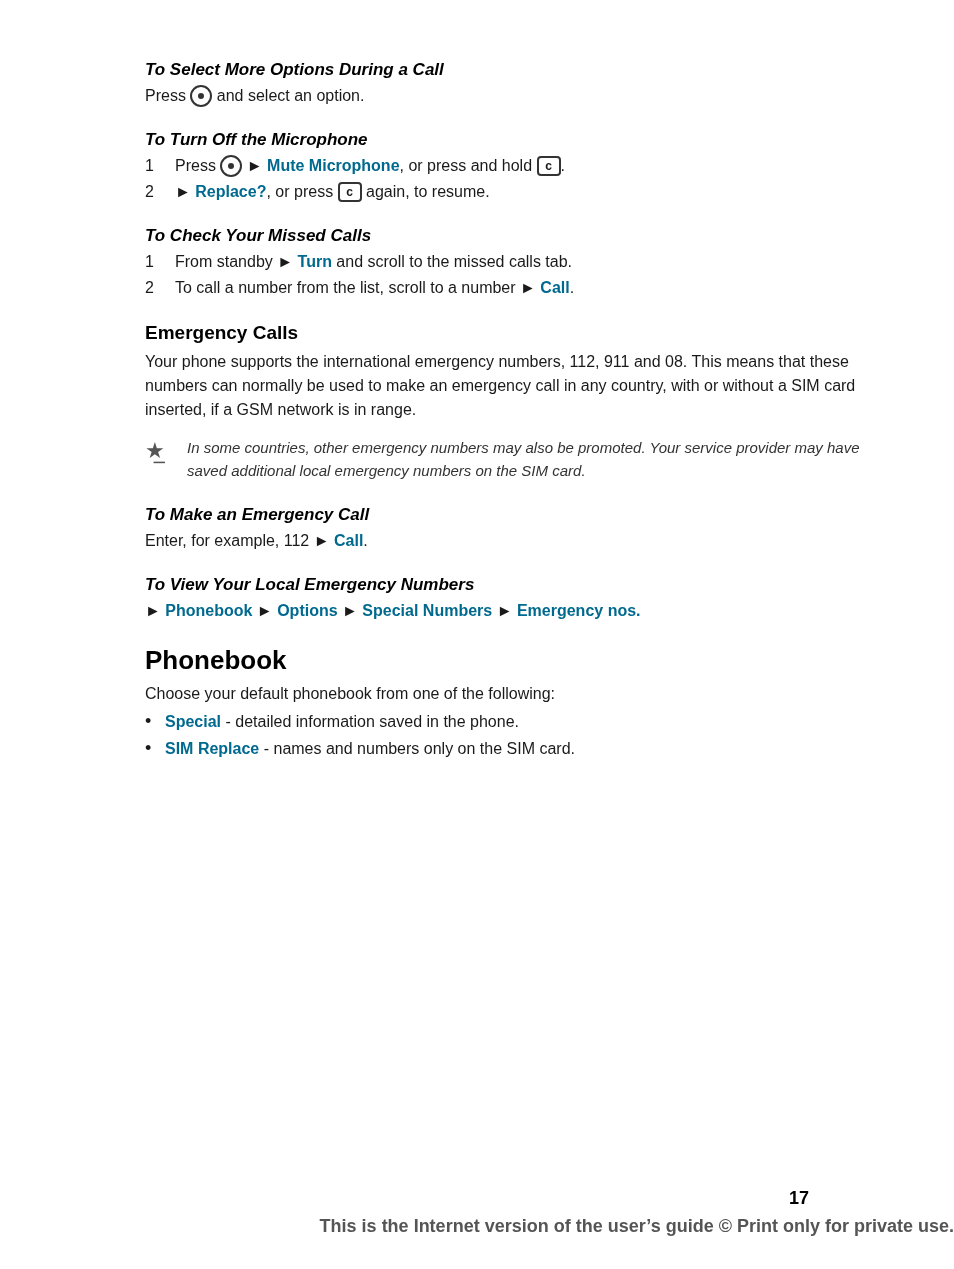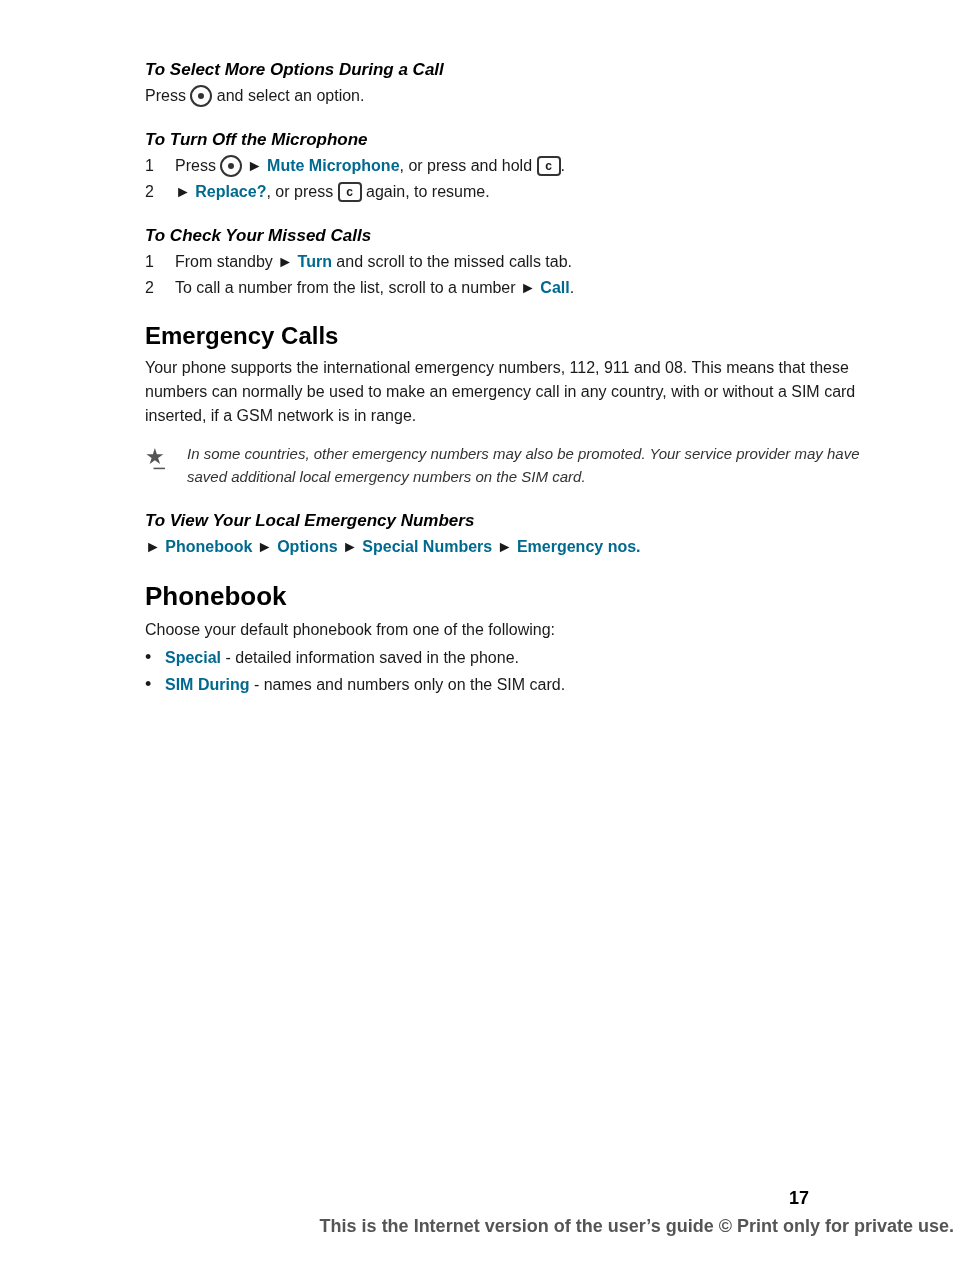--- a/index.html
+++ b/index.html
@@ -27,21 +27,21 @@
 
     .section-title-italic {
       font-size: 17px;
       font-weight: bold;
       font-style: italic;
       margin-bottom: 4px;
       color: #000;
     }
 
     .section-title-bold {
-      font-size: 24px;
+      font-size: 19px;
       font-weight: bold;
       font-style: normal;
       margin-bottom: 6px;
       color: #000;
     }
 
     .section-title-large {
       font-size: 26px;
       font-weight: bold;
       font-style: normal;
@@ -257,20 +257,27 @@
   <div class="emergency-section">
     <div class="section-title-bold">Emergency Calls</div>
     <div class="body-text">Your phone supports the international emergency numbers, 112, 911 and 08. This means that these numbers can normally be used to make an emergency call in any country, with or without a SIM card inserted, if a GSM network is in range.</div>
 
     <div class="tip-box">
       <div class="tip-icon">★̲</div>
       <div class="tip-text">In some countries, other emergency numbers may also be promoted. Your service provider may have saved additional local emergency numbers on the SIM card.</div>
     </div>
   </div>
 
+  <div class="section">
+    <div class="section-title-italic">To Make an Emergency Call</div>
+    <div class="body-text">
+      Enter, for example, 112 <span class="arrow">►</span>
+      <span class="highlight">Call</span>.
+    </div>
+  </div>
 
   <div class="section">
     <div class="section-title-italic">To View Your Local Emergency Numbers</div>
     <div class="body-text">
       <span class="arrow">►</span>
       <span class="highlight">Phonebook</span>
       <span class="arrow"> ►</span>
       <span class="highlight">Options</span>
       <span class="arrow"> ►</span>
       <span class="highlight">Special Numbers</span>
@@ -286,21 +293,21 @@
       <li>
         <span class="bullet-dot">•</span>
         <span>
           <span class="highlight">Special</span>
           - detailed information saved in the phone.
         </span>
       </li>
       <li>
         <span class="bullet-dot">•</span>
         <span>
-          <span class="highlight">SIM During</span>
+          <span class="highlight">SIM Replace</span>
           - names and numbers only on the SIM card.
         </span>
       </li>
     </ul>
   </div>
 
   <div class="page-number">17</div>
   <div class="footer-text">This is the Internet version of the user’s guide © Print only for private use.</div>
 </div>
 

